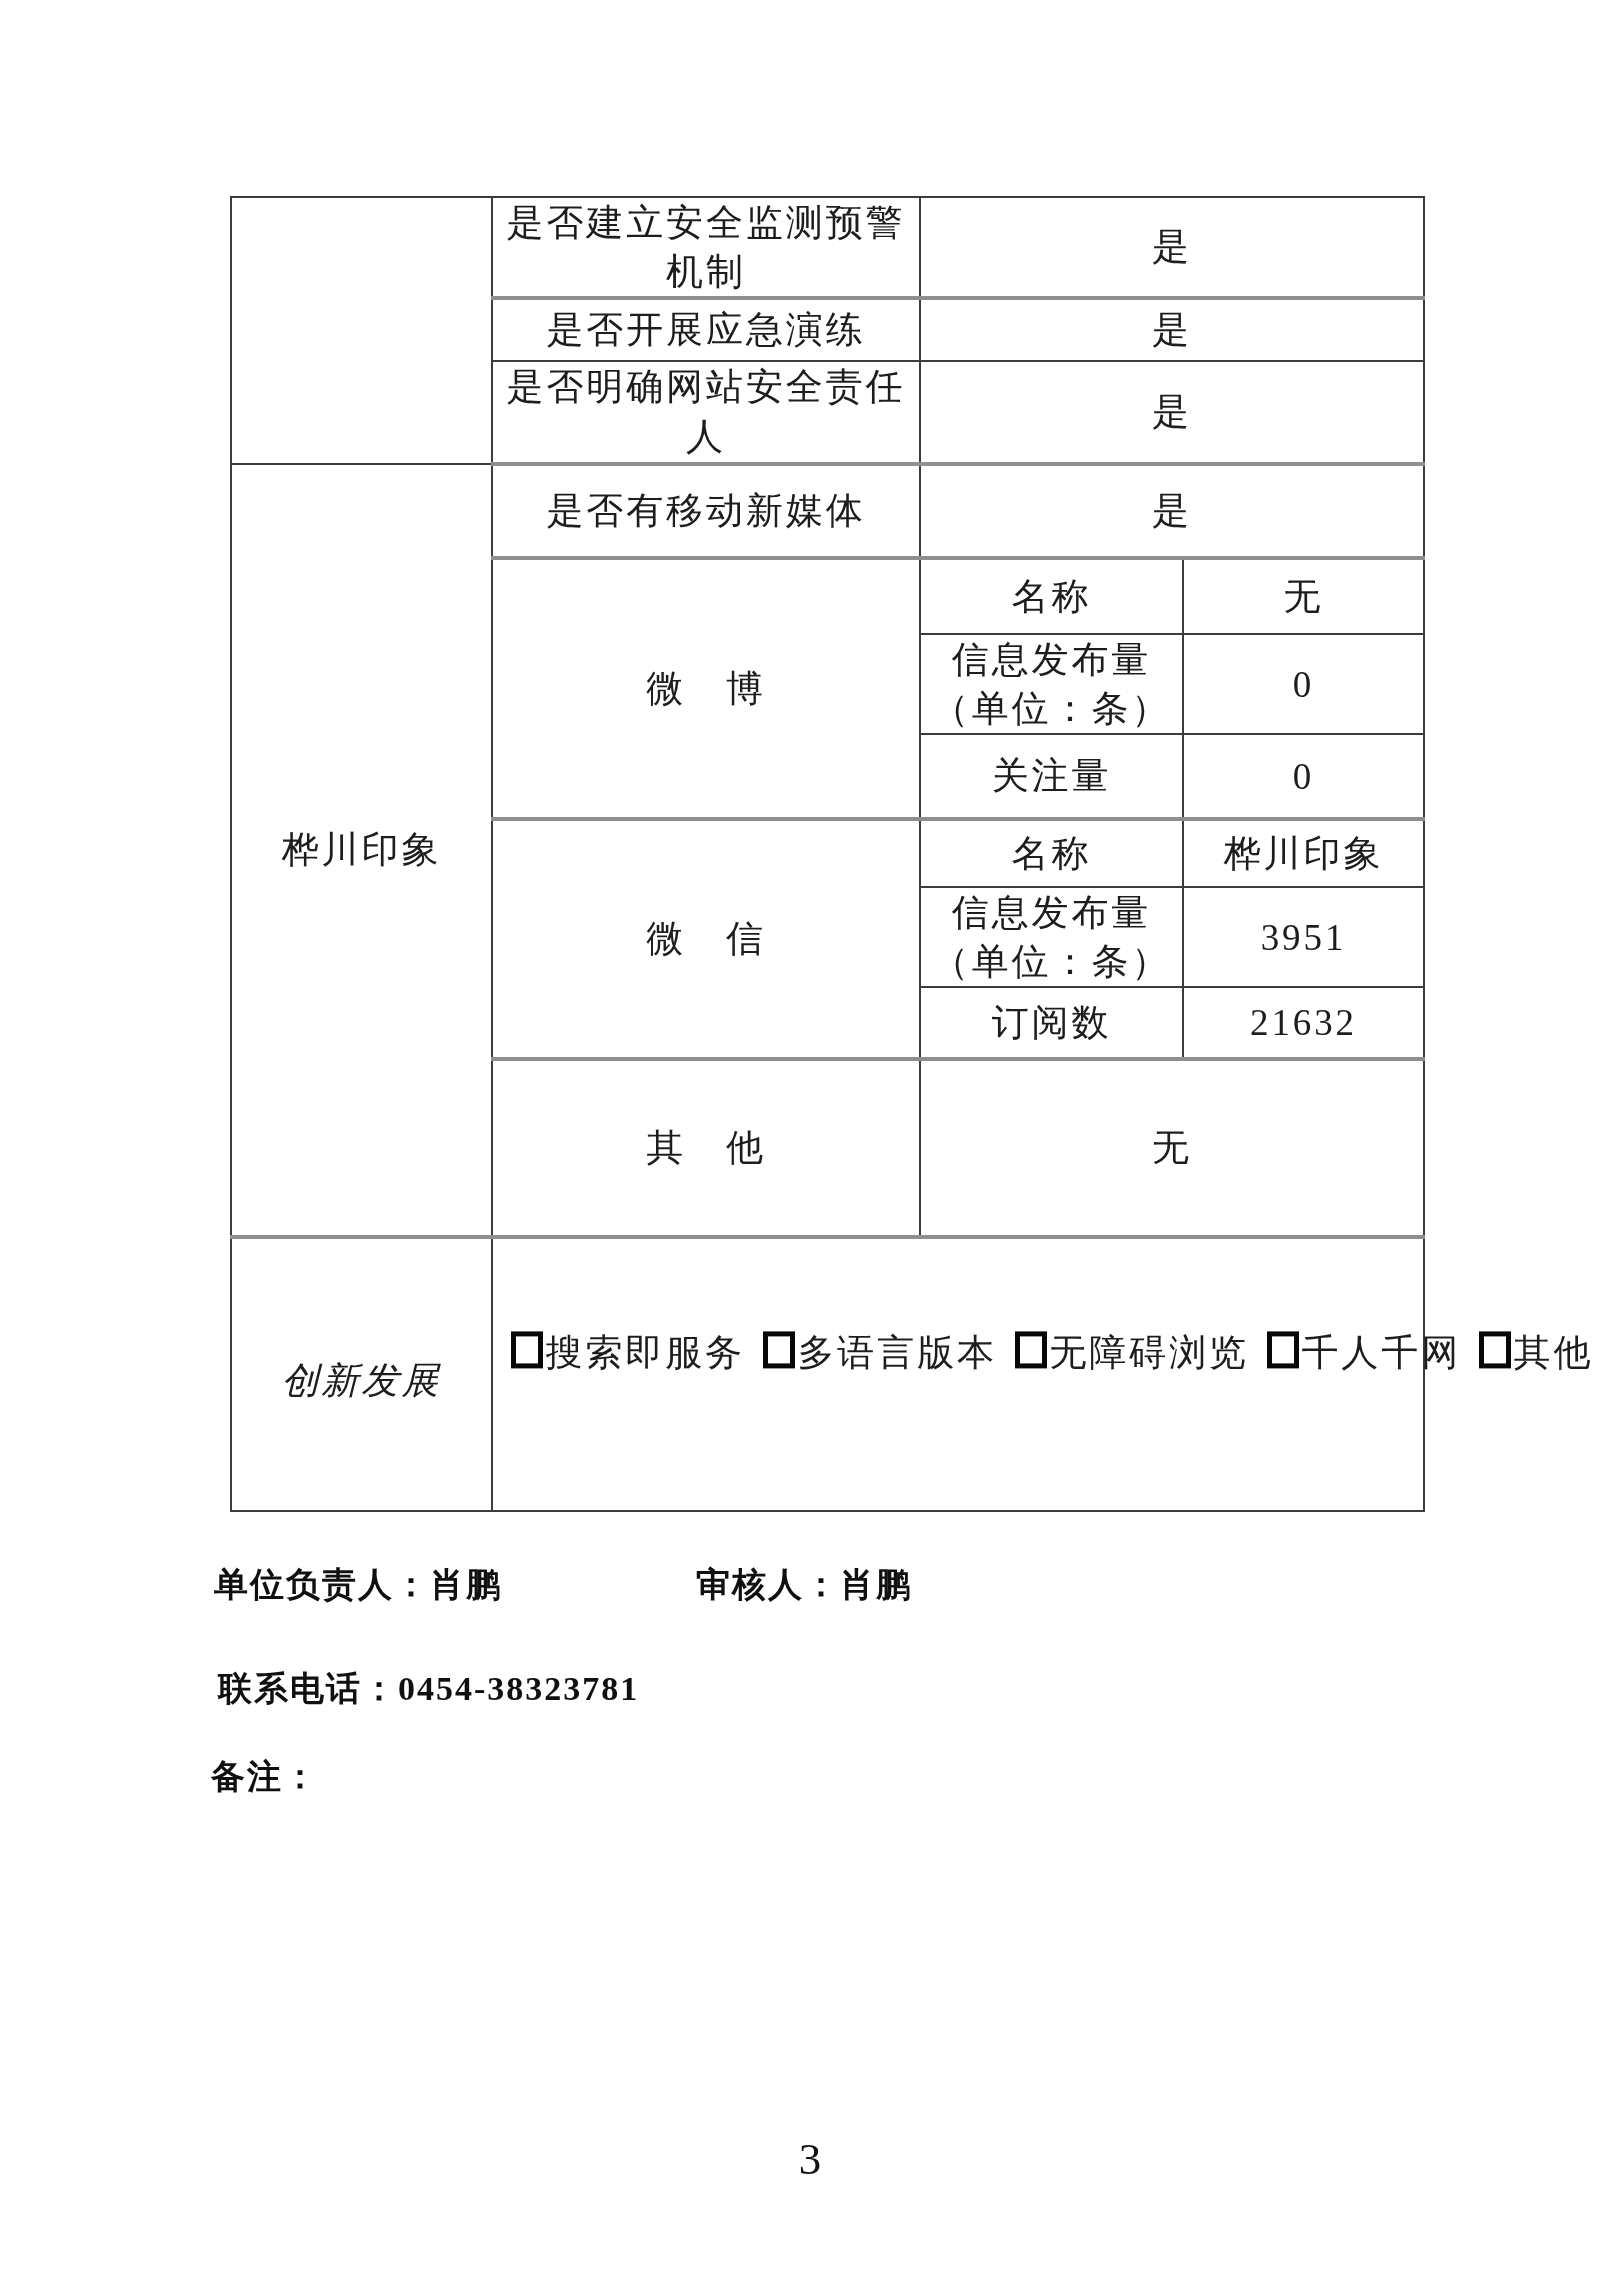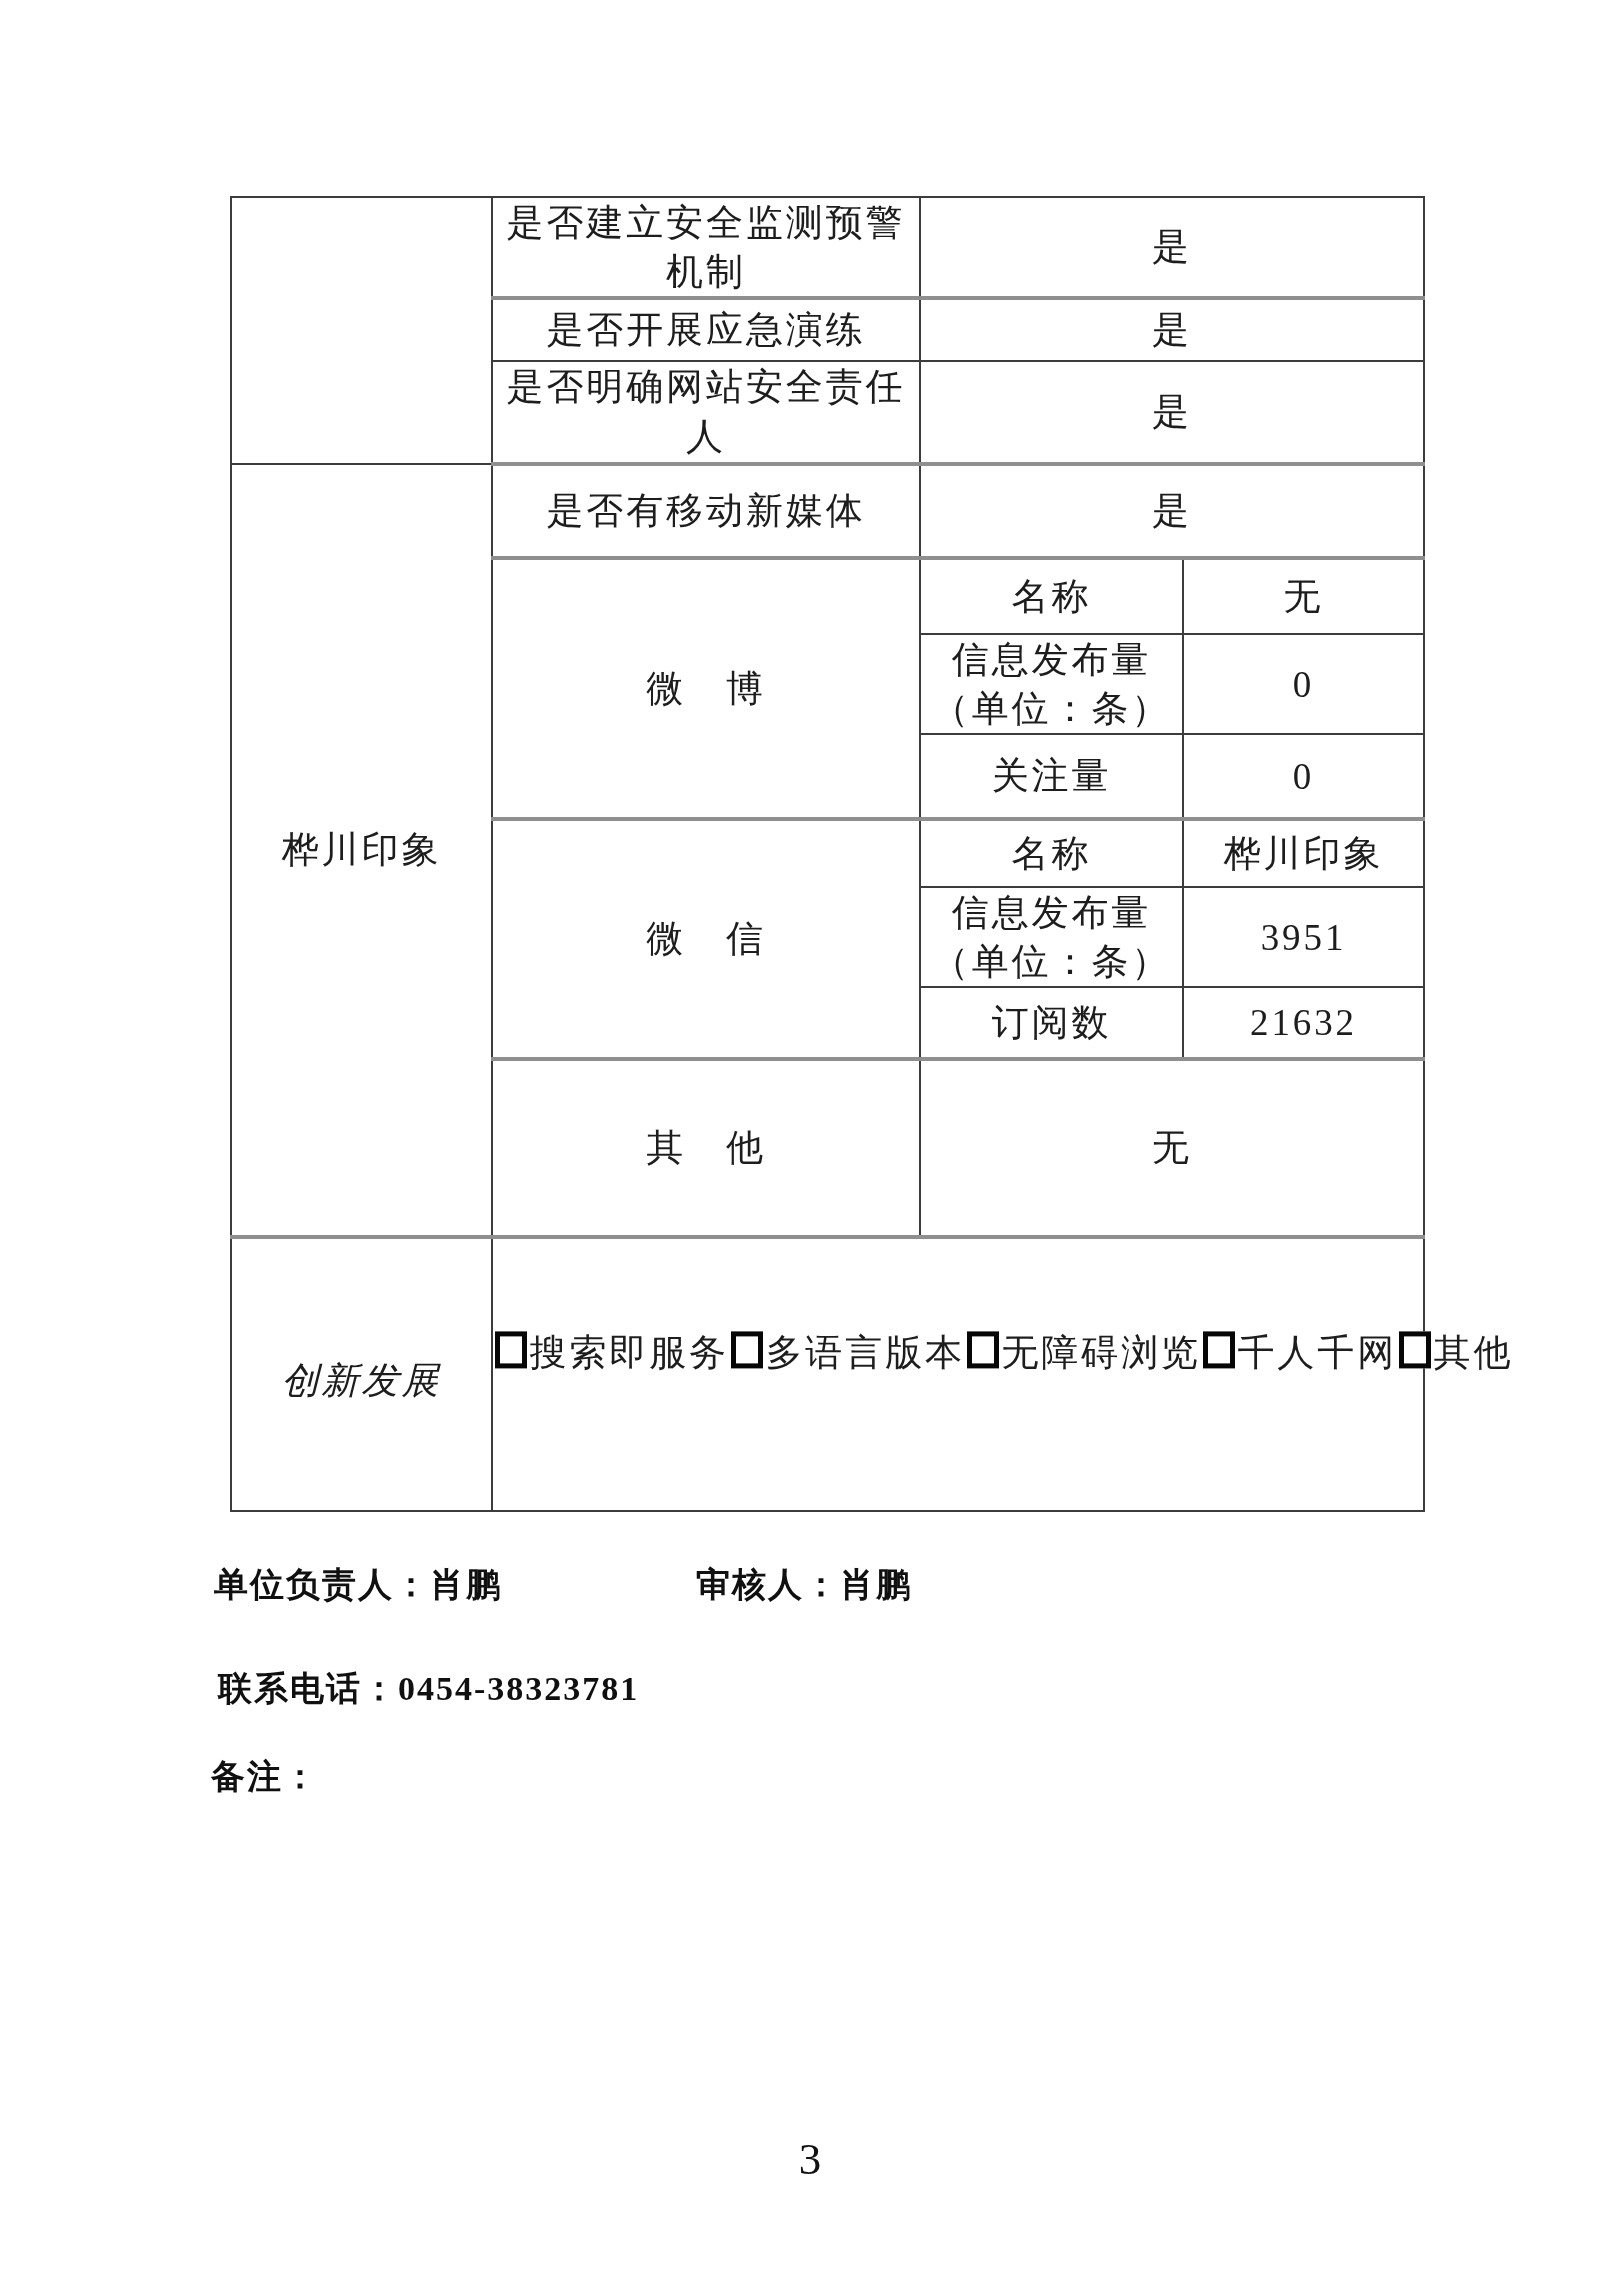--- a/index.html
+++ b/index.html
@@ -41,21 +41,21 @@
   td.num { letter-spacing: 1px; }
   .twoline div { line-height: 49px; }
   .label-line { line-height: 55px; }
 
   
   .inno-line {
     transform: translateY(-21.6px);
     letter-spacing: 2.9px;
     white-space: nowrap;
   }
-  .opt { white-space: nowrap; }
+  .opt { white-space: nowrap; margin-left: 16px; }
   .cbox {
     display: inline-block;
     width: 21.6px;
     height: 27.4px;
     border: 5.9px solid #070707;
     background: #ffffff;
     vertical-align: -3.9px;
     margin: 0 2.9px 0 2px;
   }
 

